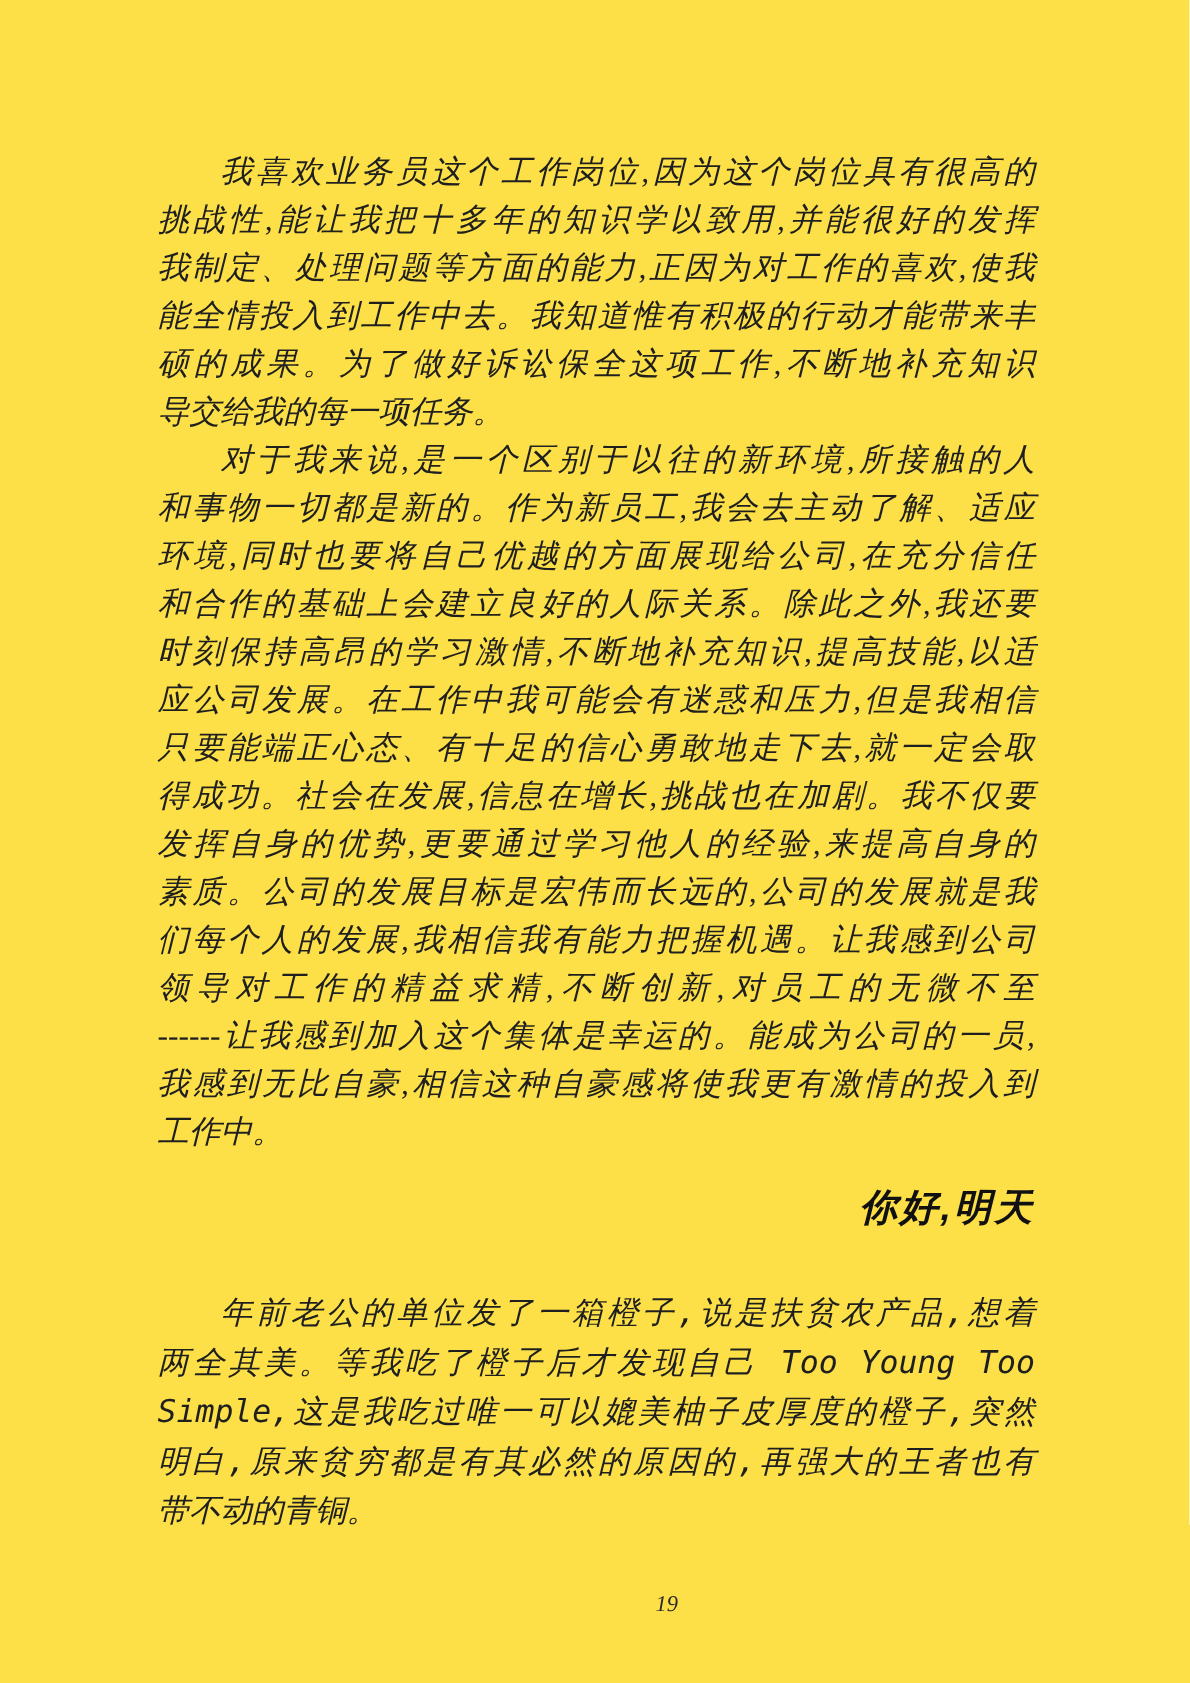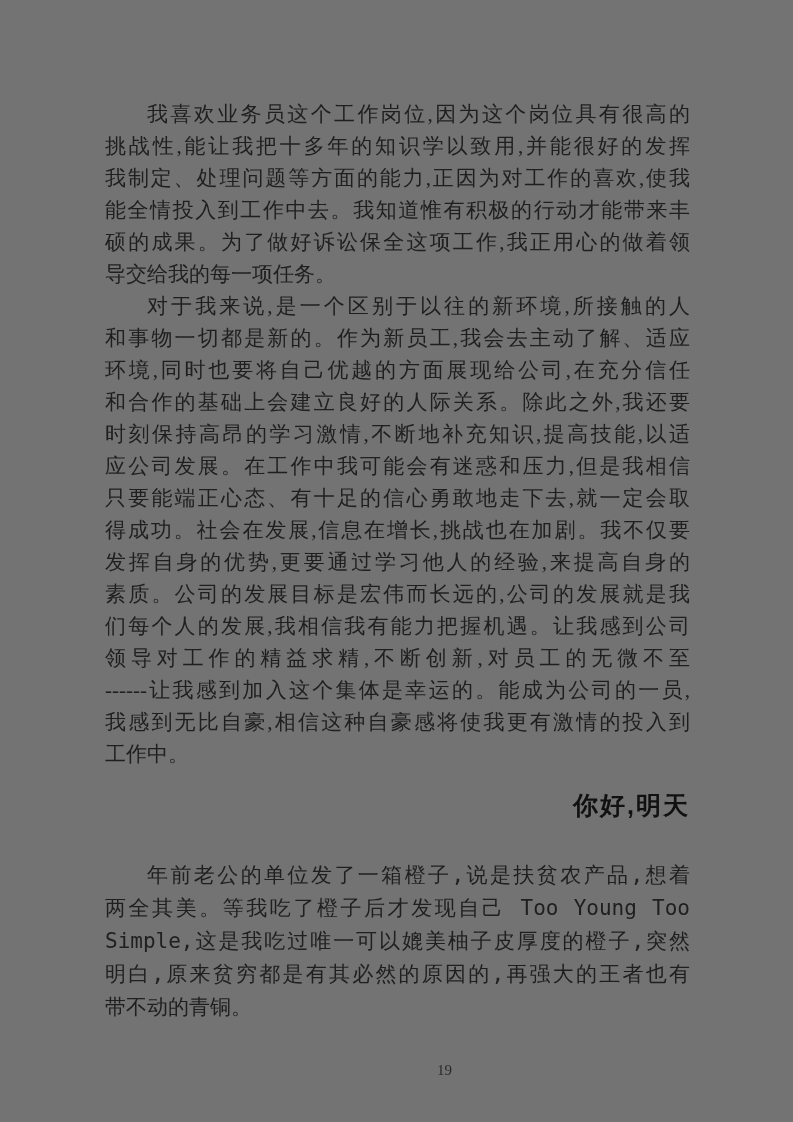--- a/index.html
+++ b/index.html
@@ -2,24 +2,25 @@
 <html><head>
 <meta charset="utf-8">
 <style>
   * { margin: 0; padding: 0; box-sizing: border-box; }
   html, body { background: #ffffff; }
   .page {
     position: relative;
     width: 793px;
     height: 1122px;
     margin: 0 auto;
-    background: #737373;
+    background: #fde047;
     color: #1f1f1f;
     overflow: hidden;
     font-family: "Liberation Serif", "DejaVu Serif", serif;
+    font-style: italic;
   }
   .content {
     position: absolute;
     left: 105px;
     top: 98px;
     width: 585px;
   }
   .line {
     font-size: 21px;
     line-height: 32px;
@@ -70,21 +71,21 @@
 <body>
 
 <div class="page">
   <div class="content">
 
     <div class="para1">
       <div class="line indent">我喜欢业务员这个工作岗位,因为这个岗位具有很高的</div>
       <div class="line">挑战性,能让我把十多年的知识学以致用,并能很好的发挥</div>
       <div class="line">我制定、处理问题等方面的能力,正因为对工作的喜欢,使我</div>
       <div class="line">能全情投入到工作中去。我知道惟有积极的行动才能带来丰</div>
-      <div class="line">硕的成果。为了做好诉讼保全这项工作,我正用心的做着领</div>
+      <div class="line">硕的成果。为了做好诉讼保全这项工作,不断地补充知识</div>
       <div class="line plain">导交给我的每一项任务。</div>
     </div>
 
     <div class="para2">
       <div class="line indent">对于我来说,是一个区别于以往的新环境,所接触的人</div>
       <div class="line">和事物一切都是新的。作为新员工,我会去主动了解、适应</div>
       <div class="line">环境,同时也要将自己优越的方面展现给公司,在充分信任</div>
       <div class="line">和合作的基础上会建立良好的人际关系。除此之外,我还要</div>
       <div class="line">时刻保持高昂的学习激情,不断地补充知识,提高技能,以适</div>
       <div class="line">应公司发展。在工作中我可能会有迷惑和压力,但是我相信</div>

